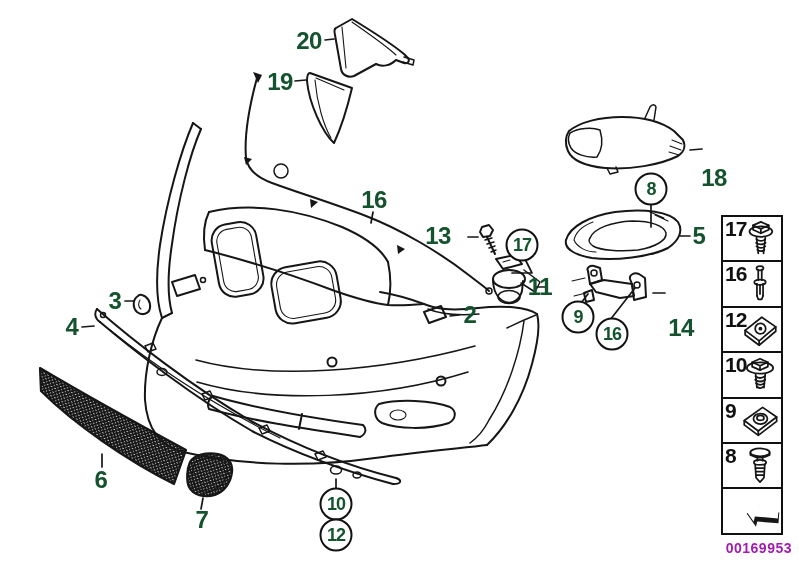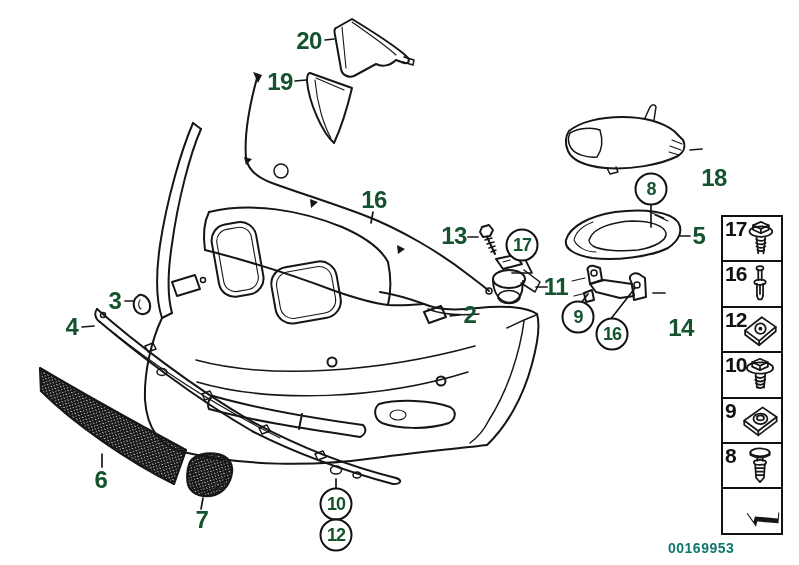--- a/index.html
+++ b/index.html
@@ -20,22 +20,22 @@
   .callout.circled{width:29px;height:29px;background:#fff;border:2.6px solid #111;
            border-radius:50%;display:flex;align-items:center;justify-content:center;
            font-size:18px;letter-spacing:-1px;}
   .legend{position:absolute;left:721px;top:215px;width:58px;background:#fff;
           border:2.6px solid #111;z-index:4;}
   .legend-cell{position:relative;height:43.4px;border-bottom:2.6px solid #111;}
   .legend-cell:last-child{border-bottom:none;}
   .legend-num{position:absolute;left:2px;top:1px;font-weight:800;font-size:21px;
           line-height:1;color:#111;letter-spacing:-1px;}
   .legend-icon{position:absolute;right:0;top:1px;width:42px;height:41px;}
-  .image-number{position:absolute;left:668px;top:540px;width:82px;text-align:left;
-          font-weight:700;font-size:14px;letter-spacing:0.5px;color:#0f766e;}
+  .image-number{position:absolute;left:710px;top:540px;width:82px;text-align:right;
+          font-weight:700;font-size:14px;letter-spacing:0.5px;color:#a21caf;}
 </style>
 </head>
 <body>
 
 <div id="stage">
 
   <svg id="art" width="799" height="565" viewBox="0 0 799 565">
     <defs>
       <pattern id="meshpat" width="4.2" height="4.2" patternUnits="userSpaceOnUse" patternTransform="rotate(28)">
         <path d="M0,0 L4.2,4.2 M4.2,0 L0,4.2" stroke="#161616" stroke-width="0.65" fill="none"></path>
@@ -270,23 +270,23 @@
           <use href="#direction-arrow-icon" xlink:href="#direction-arrow-icon"></use>
         </svg>
     </div>
     </div>
 
   <div class="image-number">00169953</div>
 
 <div class="callout" style="left: 309px; top: 41px;">20</div>
     <div class="callout" style="left: 280px; top: 82px;">19</div>
     <div class="callout" style="left: 374px; top: 200px;">16</div>
-    <div class="callout" style="left: 454px; top: 236px;">13</div>
+    <div class="callout" style="left: 438px; top: 236px;">13</div>
     <div class="callout circled" style="left: 522px; top: 245px;">17</div>
-    <div class="callout" style="left: 556px; top: 287px;">11</div>
+    <div class="callout" style="left: 540px; top: 287px;">11</div>
     <div class="callout" style="left: 714px; top: 150px; margin-top: 28px;">18</div>
     <div class="callout circled" style="left: 651px; top: 189px;">8</div>
     <div class="callout" style="left: 699px; top: 236px;">5</div>
     <div class="callout" style="left: 470px; top: 315px;">2</div>
     <div class="callout" style="left: 115px; top: 301px;">3</div>
     <div class="callout" style="left: 72px; top: 327px;">4</div>
     <div class="callout" style="left: 681px; top: 294px; margin-top: 34px;">14</div>
     <div class="callout circled" style="left: 578px; top: 317px;">9</div>
     <div class="callout circled" style="left: 612px; top: 334px;">16</div>
     <div class="callout" style="left: 101px; top: 480px;">6</div>

